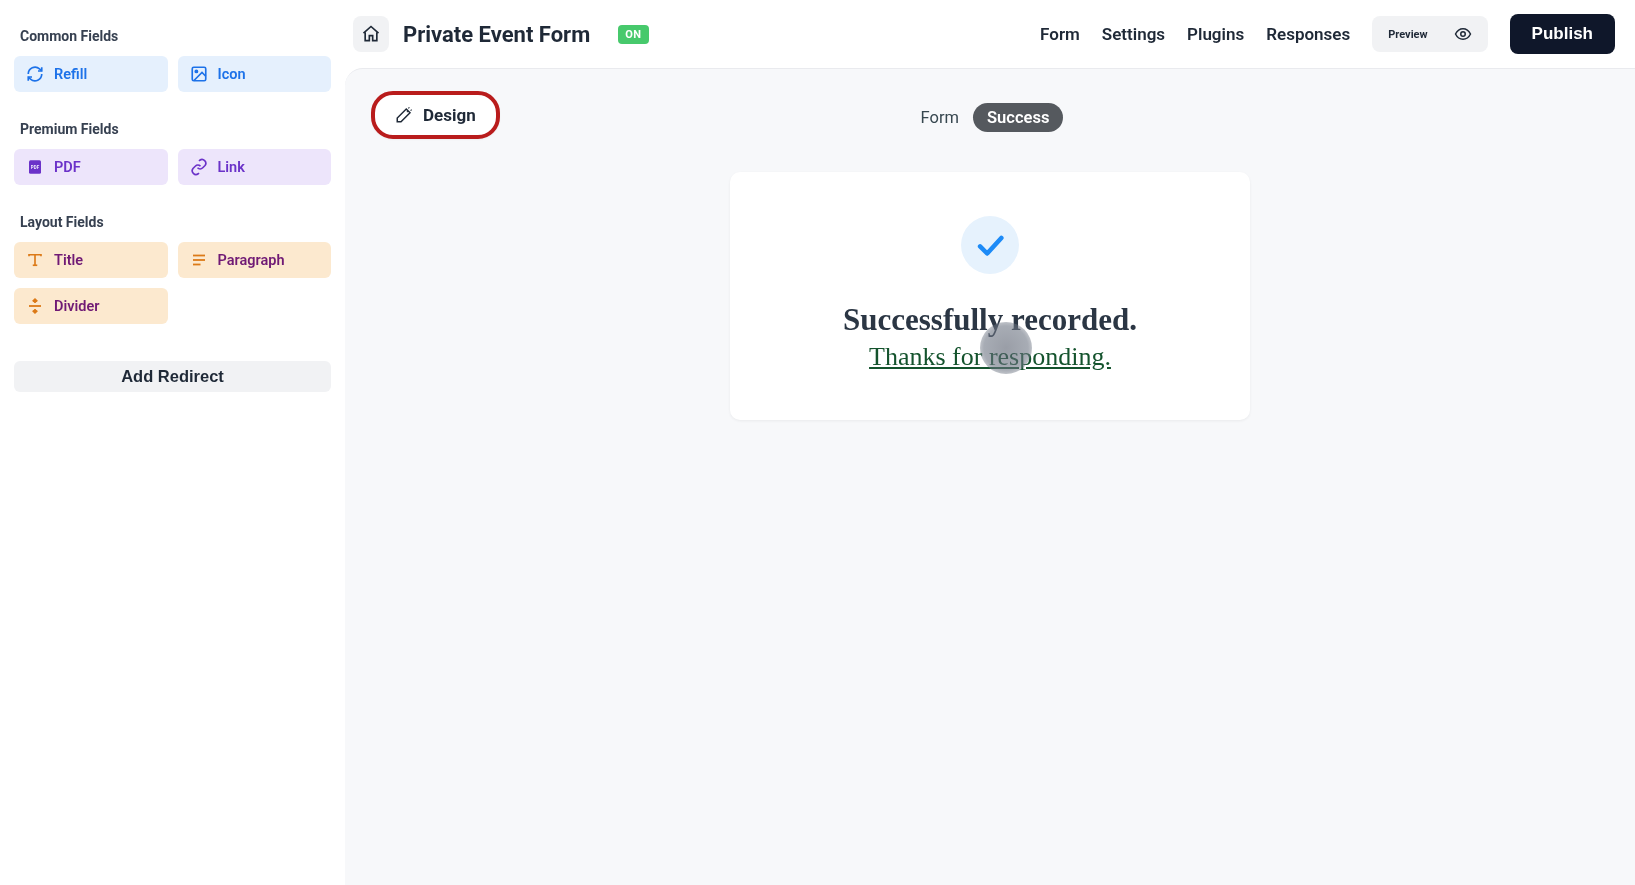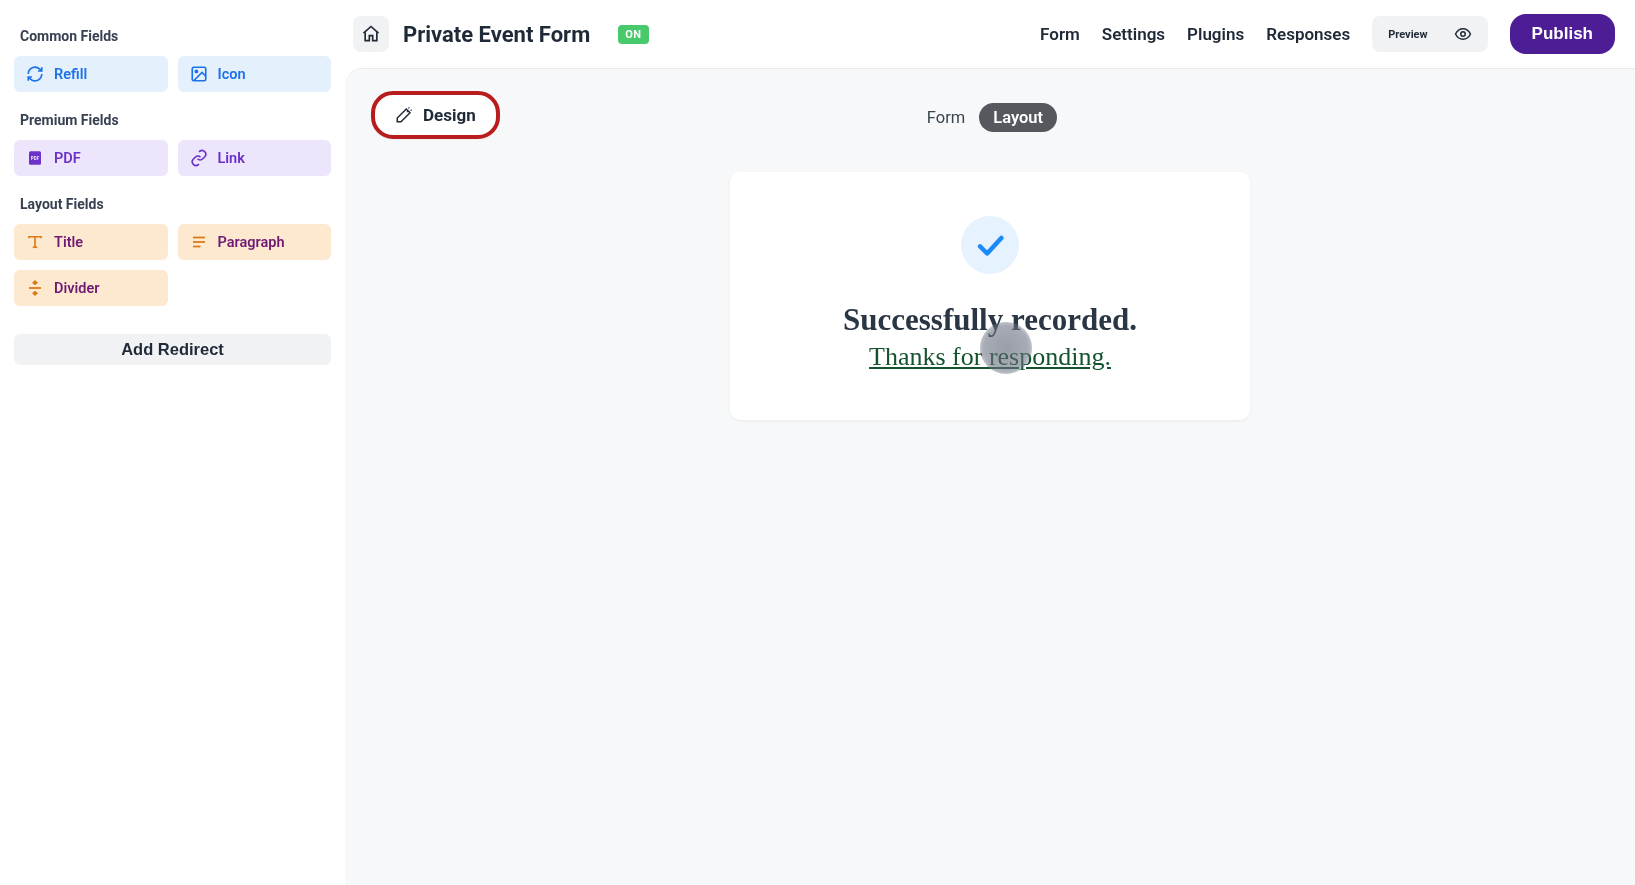--- a/index.html
+++ b/index.html
@@ -9,21 +9,21 @@
 
     
     .sidebar { width:345px; padding:18px 14px; background:#fff; flex-shrink:0;}
     .brand { display:flex; align-items:center; gap:10px; margin:6px 0 26px 2px; }
     .brand-logo { width:36px; height:36px; background:#1c2636; border-radius:50%; display:flex; align-items:center; justify-content:center; }
     .brand-logo svg { width:22px; height:22px; }
     .brand-name { font-size:22px; font-weight:700; color:#1c2636; }
 
     .section-label { font-size:14px; font-weight:700; color:#374151; margin:10px 0 12px 6px; }
 
-    .field-grid { display:grid; grid-template-columns:1fr 1fr; gap:10px; margin-bottom:20px; }
+    .field-grid { display:grid; grid-template-columns:1fr 1fr; gap:10px; margin-bottom:29px; }
     .field-item { display:flex; align-items:center; gap:10px; padding:9px 12px; border-radius:6px; font-size:14.5px; font-weight:600; cursor:pointer; }
     .field-item svg { width:18px; height:18px; flex-shrink:0; }
 
     .common .field-item { background:#e5f0fd; color:#1d72e9; }
     .common .field-item svg { color:#1d72e9; }
 
     .premium .field-item { background:#ede5fb; color:#6b32c9;text-align:right; }
     .premium .field-item svg { color:#6b32c9; }
 
     .layout .field-item { background:#fce9cf; color:#701a75; }
@@ -38,21 +38,21 @@
     .home-btn { width:36px; height:36px; background:#f1f2f4; border-radius:8px; display:flex; align-items:center; justify-content:center; cursor:pointer; }
     .home-btn svg { width:20px; height:20px; color:#1f2937; }
     .title-wrap { display:flex; align-items:center; gap:28px; }
     .form-title { font-size:22px; font-weight:700; color:#1f2937; }
     .status-badge { background:#47c96c; color:#fff; font-size:11px; font-weight:700; padding:3px 7px; border-radius:4px; letter-spacing:0.5px; }
 
     .nav-right { margin-left:auto; display:flex; align-items:center; gap:22px; }
     .nav-link { font-size:17px; font-weight:600; color:#1f2937; cursor:pointer; }
     .preview-btn { display:flex; align-items:center; gap:26px; background:#f1f2f4; padding:9px 16px; border-radius:8px; font-size:11px; font-weight:700; color:#1f2937; cursor:pointer; }
     .preview-btn svg { width:18px; height:18px; }
-    .publish-btn { background:#4c1d95; color:#fff; font-size:17px; font-weight:700; padding:10px 22px; border:none; border-radius:16px; cursor:pointer; }
+    .publish-btn { background:#0f172a; color:#fff; font-size:17px; font-weight:700; padding:10px 22px; border:none; border-radius:8px; cursor:pointer; }
 
     .canvas { flex:1; background:#f7f8fa; border-top:1px solid #e9eaee; border-top-left-radius:18px; position:relative; padding:20px 26px; }
 
     .design-chip { position:absolute; top:22px; left:26px; background:#fff; border:4px solid #b91c1c; border-radius:22px; padding:10px 20px; display:flex; align-items:center; gap:10px; font-size:17px; font-weight:700; color:#1f2937; cursor:pointer; box-shadow:0 1px 2px rgba(0,0,0,0.04); }
     .design-chip svg { width:18px; height:18px; }
 
     .mode-tabs { display:flex; align-items:center; gap:10px; justify-content:center; margin-top:14px; margin-bottom:40px; }
     .mode-tab { font-size:16.5px; color:#37474f; cursor:pointer; padding:4px 4px;}
     .mode-tab.active { background:#55595e; color:#fff; padding:5px 14px; border-radius:18px; font-weight:600; }
 
@@ -173,21 +173,21 @@
       <div class="design-chip">
         <svg viewBox="0 0 24 24" fill="none" stroke="currentColor" stroke-width="2">
             <path d="M15 4l5 5L8 21l-5-0 0-5L15 4z"></path>
             <path d="M18 2l1 1M21 5l1 1M16 7l1 1"></path>
           </svg>
         <span>Design</span>
       </div>
 
       <div class="mode-tabs">
         <span class="mode-tab">Form</span>
-        <span class="mode-tab active">Layout</span>
+        <span class="mode-tab active">Success</span>
       </div>
 
       <div class="card-wrap">
         <div class="success-card">
           <div class="check-badge">
             <svg viewBox="0 0 24 24" fill="none" stroke="currentColor" stroke-width="3.2" stroke-linecap="round" stroke-linejoin="round">
                 <polyline points="5 13 10 18 20 7"></polyline>
               </svg>
           </div>
           <div class="success-title">Successfully recorded.</div>

